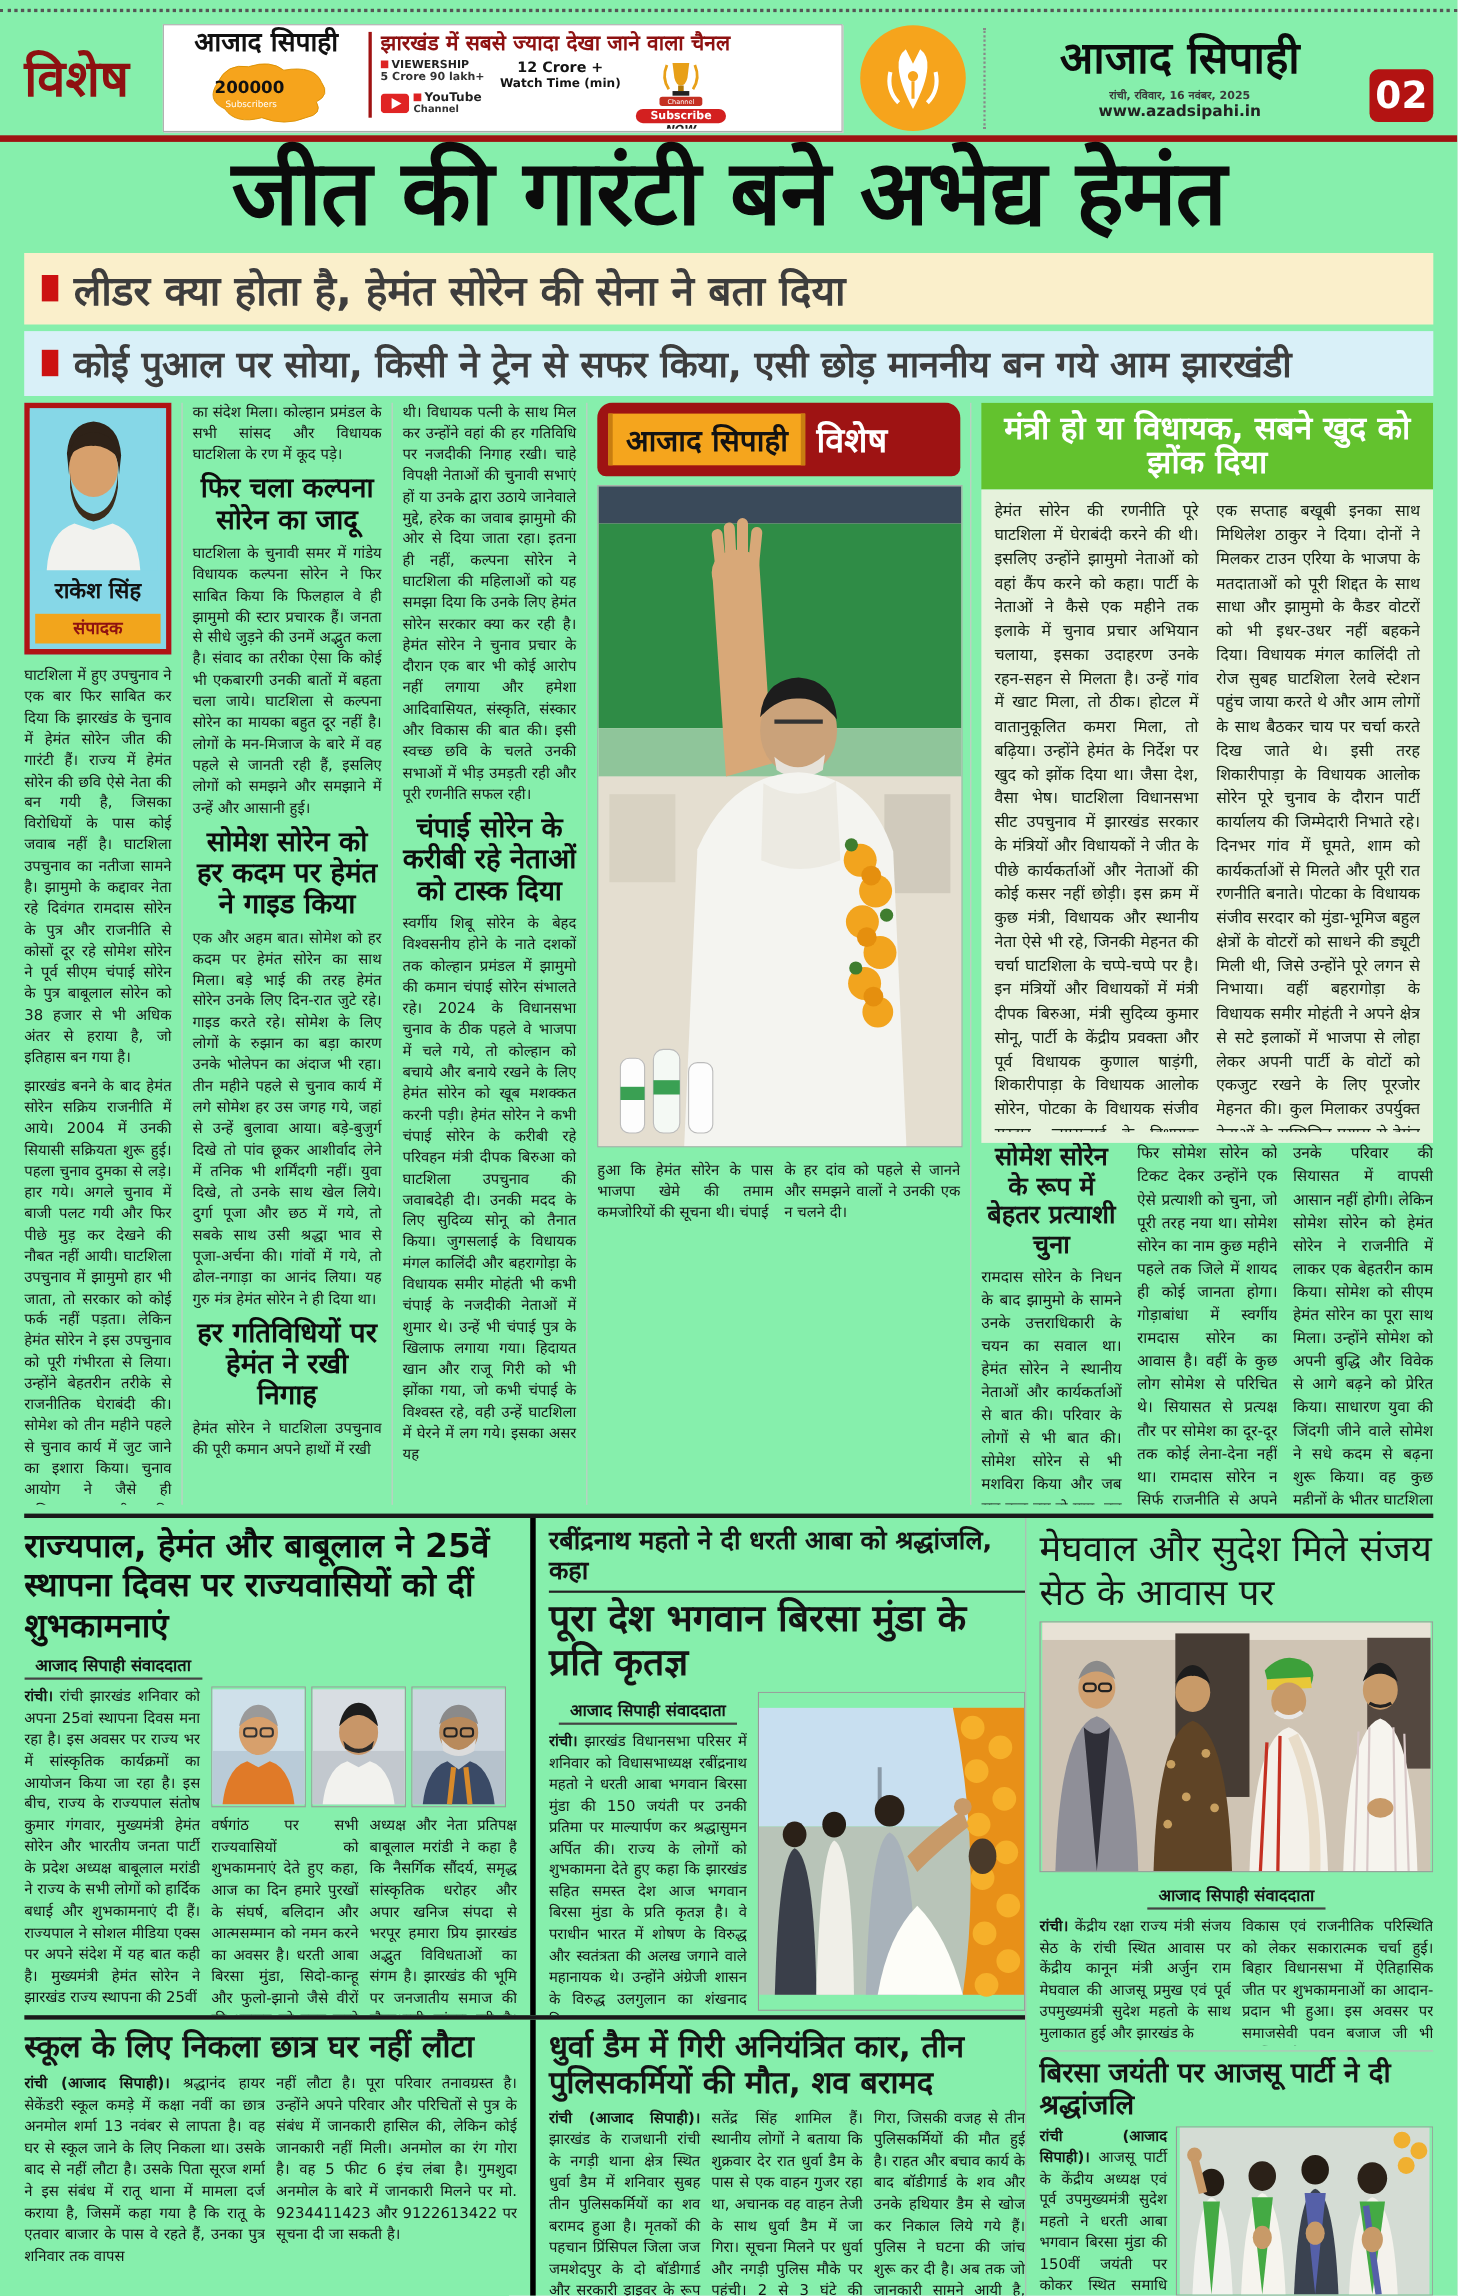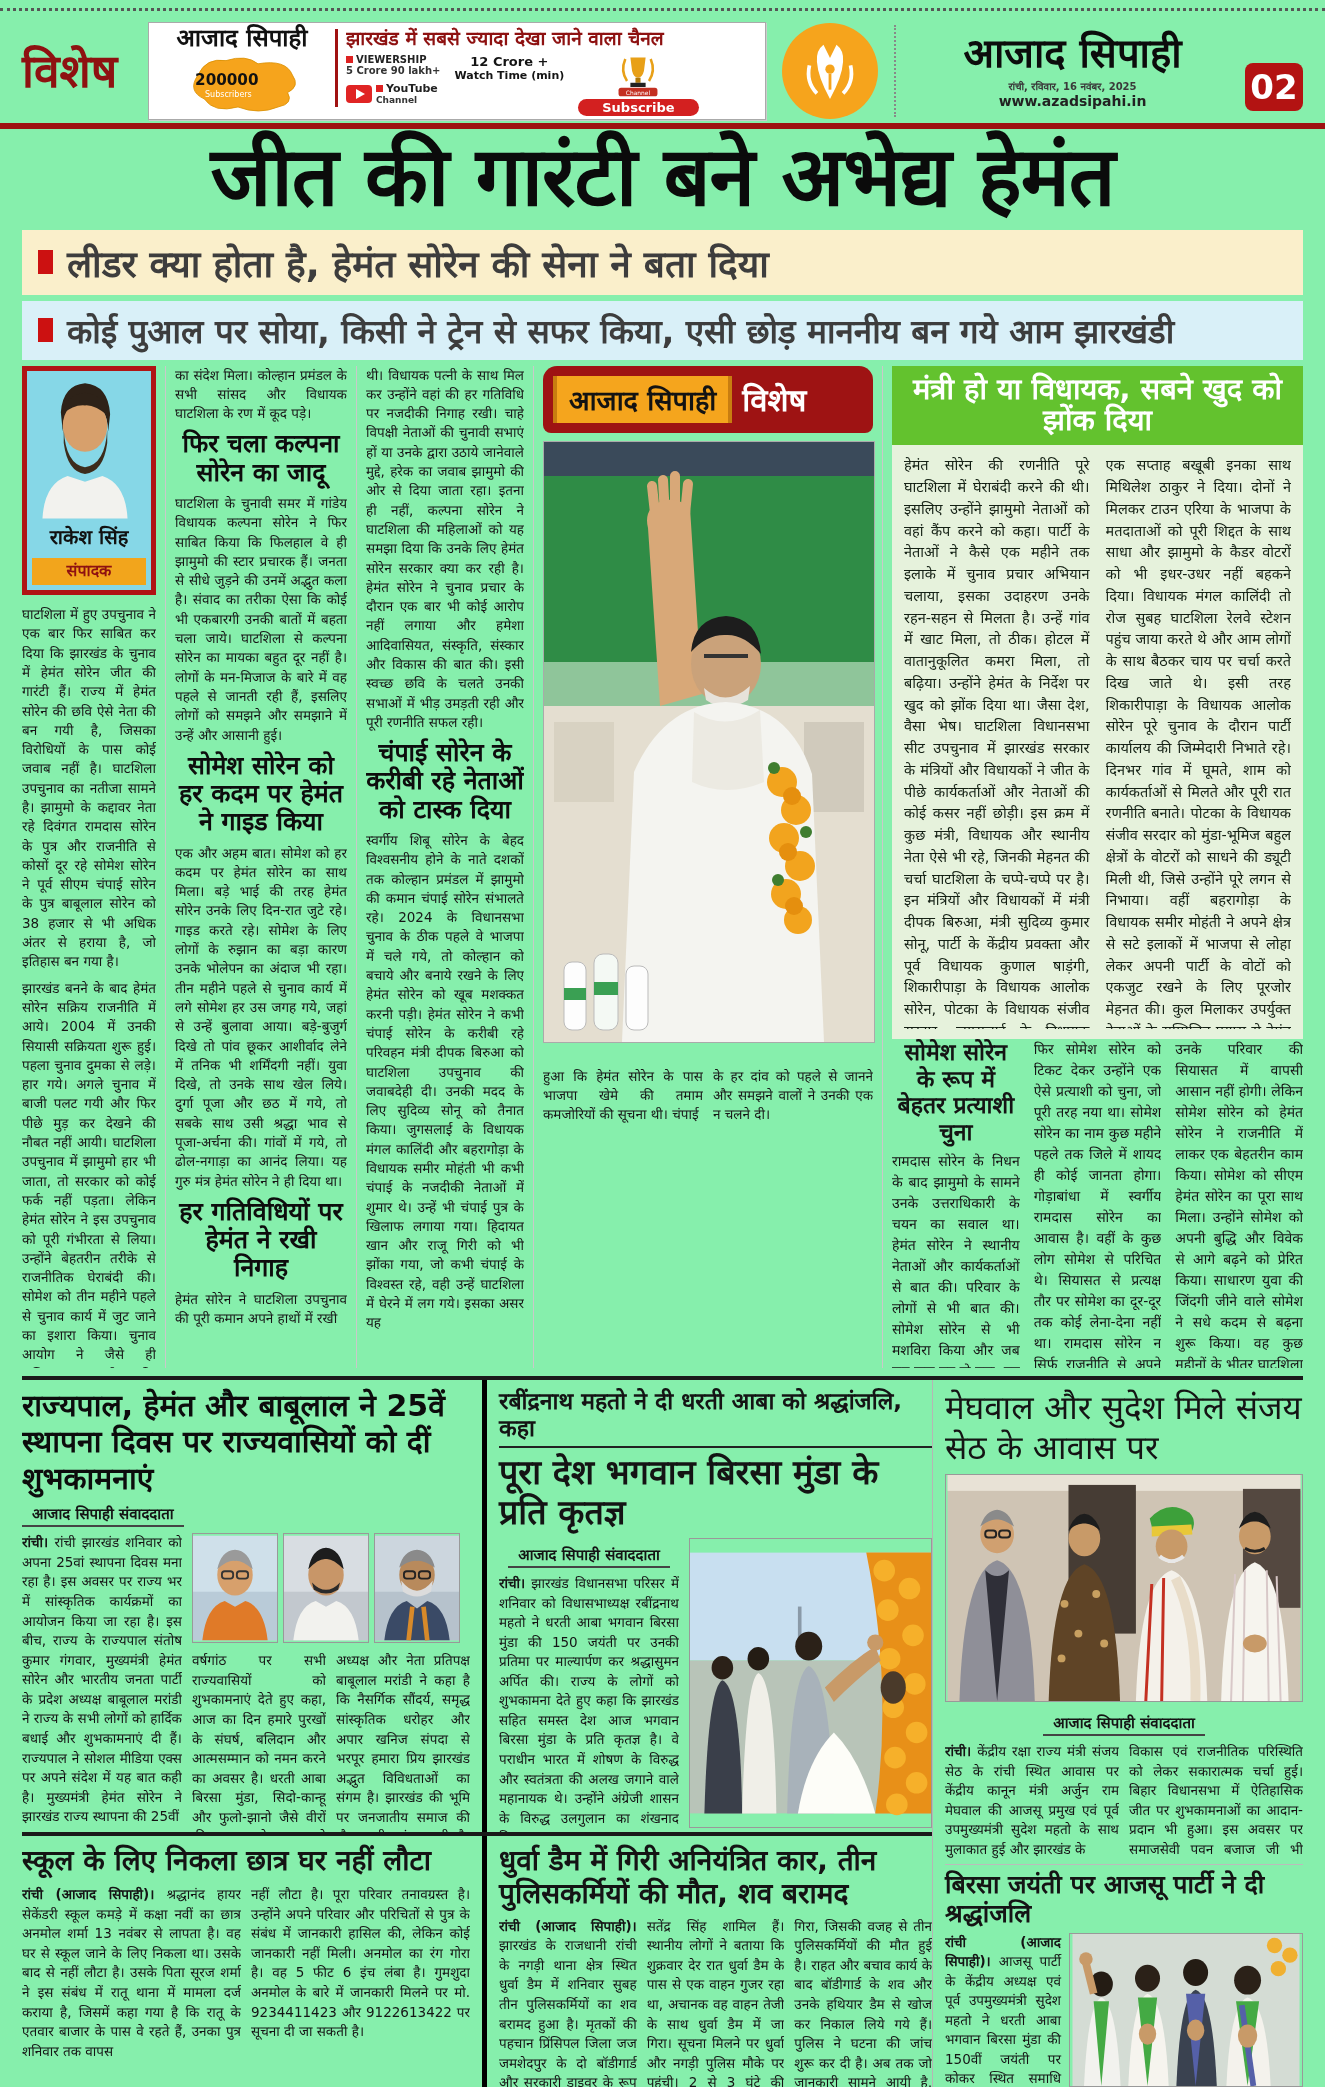--- a/index.html
+++ b/index.html
@@ -17,21 +17,21 @@
   .ad-tag{font-weight:bold;font-size:19px;color:#8e1111;white-space:nowrap;}
   .ad-row{display:flex;align-items:flex-start;gap:14px;margin-top:3px;}
   .vw .t1{font-weight:bold;font-size:10px;color:#222;}
   .vw .t1:before{content:"";display:inline-block;width:7px;height:7px;background:#d22;margin-right:3px;}
   .vw .t2{font-size:10px;font-weight:bold;color:#333;}
   .wt{text-align:center;font-weight:bold;}
   .wt .t1{font-size:13px;} .wt .t2{font-size:11px;}
   .yt{display:flex;align-items:center;gap:4px;margin-top:6px;}
   .ytxt .t1{font-weight:bold;font-size:11px;} .ytxt .t2{font-size:9px;}
   .award{display:flex;flex-direction:column;align-items:center;gap:1px;}
-  .subpill{background:#d32020;color:#fff;border-radius:9px;font-size:13px;font-weight:bold;padding:1px 24px;}
+  .subpill{background:#d32020;color:#fff;border-radius:9px;font-size:10px;font-weight:bold;padding:1px 13px;}
   .nowtx{font-style:italic;font-weight:bold;font-size:10px;color:#222;}
   .penwrap{width:96px;height:96px;border-radius:50%;background:#f6a41c;display:flex;align-items:center;justify-content:center;flex:0 0 auto;}
   .mast-right{border-left:2px dotted #888;padding-left:14px;flex:1;display:flex;align-items:center;gap:10px;height:92px;}
   .mast-txt{flex:1;text-align:center;}
   .mast-name{font-weight:bold;font-size:40px;line-height:1;color:#0c0c0c;}
   .mast-date{font-weight:bold;font-size:10px;color:#3a3a3a;margin-top:6px;}
   .mast-url{font-weight:bold;font-size:14px;color:#222;}
   .pageno{background:#b31312;color:#fff;font-weight:bold;font-size:34px;border-radius:8px;
           width:58px;height:48px;display:flex;align-items:center;justify-content:center;position:relative;top:16px;}
   
@@ -47,21 +47,21 @@
   .ncol p{margin:0 0 7px;}
   .c1{width:134px;} .c2{width:172px;} .c3{width:158px;}
   .inhead{font-weight:bold;font-size:25px;line-height:1.13;text-align:center;margin:9px 0 6px;color:#0d0d0d;text-indent:0;}
   .edcard{border:5px solid #b01414;background:#86d7e7;margin-bottom:10px;}
   .edname{font-weight:bold;font-size:20px;text-align:center;padding:2px 0;color:#111;}
   .edrole{background:#f2a51c;color:#8e1111;font-weight:bold;font-size:16px;text-align:center;margin:5px;padding:2px 0;}
   .center{width:330px;display:flex;flex-direction:column;}
   .badge{background:#9e1313;border-radius:14px 14px 8px 8px;padding:10px;display:flex;align-items:center;gap:10px;margin-bottom:8px;}
   .badge-in{background:#f5a51d;font-weight:bold;font-size:27px;color:#131313;padding:5px 12px;border-left:4px solid #c87d10;border-right:4px solid #c87d10;}
   .badge-sp{color:#fff;font-weight:bold;font-size:31px;}
-  .capwrap{display:flex;gap:10px;margin-top:24px;flex:1;overflow:hidden;}
+  .capwrap{display:flex;gap:10px;margin-top:12px;flex:1;overflow:hidden;}
   .capwrap .ncol{flex:1;}
   .rightsec{flex:1;display:flex;flex-direction:column;overflow:hidden;}
   .greentitle{background:#63c22e;color:#fff;font-weight:bold;font-size:29px;text-align:center;padding:8px 4px;line-height:1.1;}
   .greenbox{background:#e6f2dc;display:flex;gap:16px;padding:10px 12px;height:574px;overflow:hidden;}
   .gcol{flex:1;overflow:hidden;text-align:justify;font-size:14.5px;line-height:1.5;color:#142014;}
   .subrow{display:flex;gap:14px;margin-top:0;flex:1;overflow:hidden;}
   .scol{flex:1;overflow:hidden;text-align:justify;font-size:14px;line-height:1.5;}
   .shead{font-weight:bold;font-size:23px;line-height:1.15;text-align:center;margin:0 0 6px;}
   
   .bottomwrap{display:flex;margin:0 22px;height:708px;overflow:hidden;}

